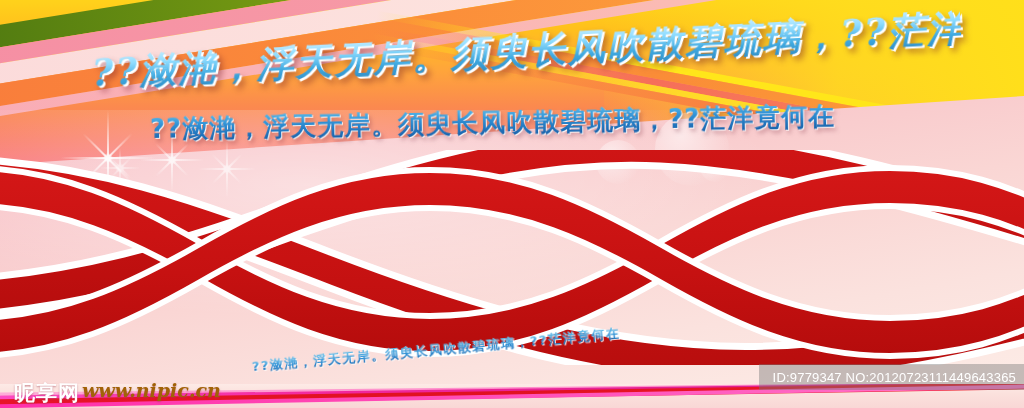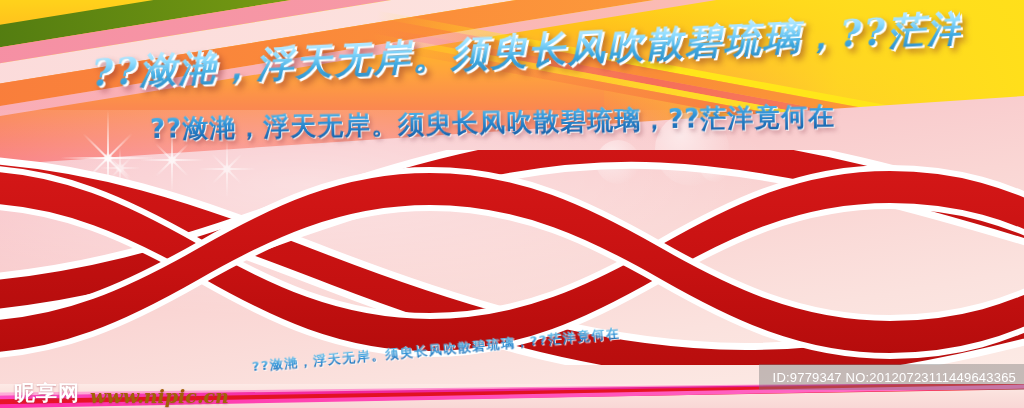--- a/index.html
+++ b/index.html
@@ -195,22 +195,22 @@
   .f1 { top: 12px; height: 5px;  background: linear-gradient(90deg,#ff4fc8 0%, #f0279c 35%, #e01f90 70%, #ff3fb6 100%); transform: rotate(-0.75deg); }
   .f2 { top: 16px; height: 7px;  background: linear-gradient(90deg,#e8152a 0%, #e01020 45%, #ef1c2c 100%); transform: rotate(-0.95deg); }
   .f3 { top: 9px;  height: 3px;  background: linear-gradient(90deg,#ffa7d8 0%, #ff7cc6 50%, #ff93cf 100%); transform: rotate(-0.6deg); opacity: .85; }
   .f4 { top: 21px; height: 4px;  background: linear-gradient(90deg,#ff2ea8 0%, #ff57bd 60%, #ff7ccb 100%); transform: rotate(-1.1deg); }
 
   
   .watermark {
     position: absolute;
     left: 14px; bottom: 1px;
     display: flex;
-    align-items: flex-end;
-    gap: 10px;
+    align-items: flex-start;
+    gap: 2px;
     pointer-events: none;
   }
   .wm-cn {
     font-family: "DejaVu Sans", sans-serif;
     font-weight: 700;
     font-size: 21px;
     letter-spacing: 1px;
     color: #ffffff;
     text-shadow: 0 1px 2px rgba(160,60,80,0.55);
   }

